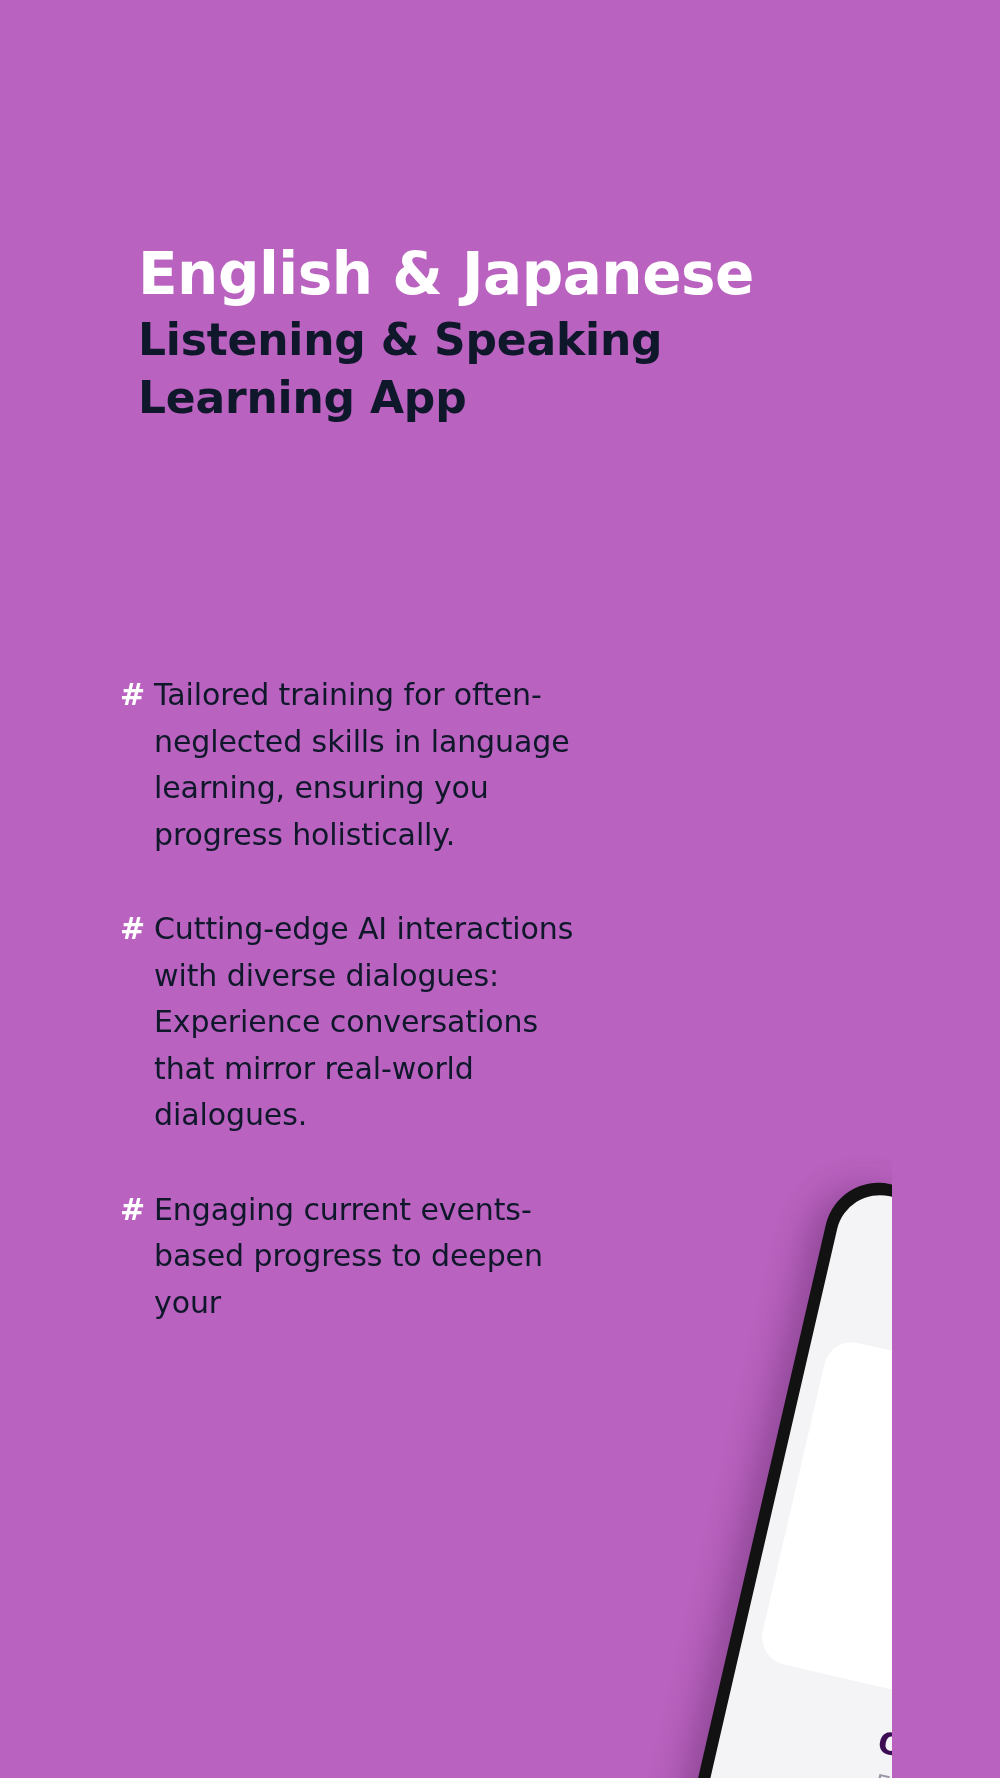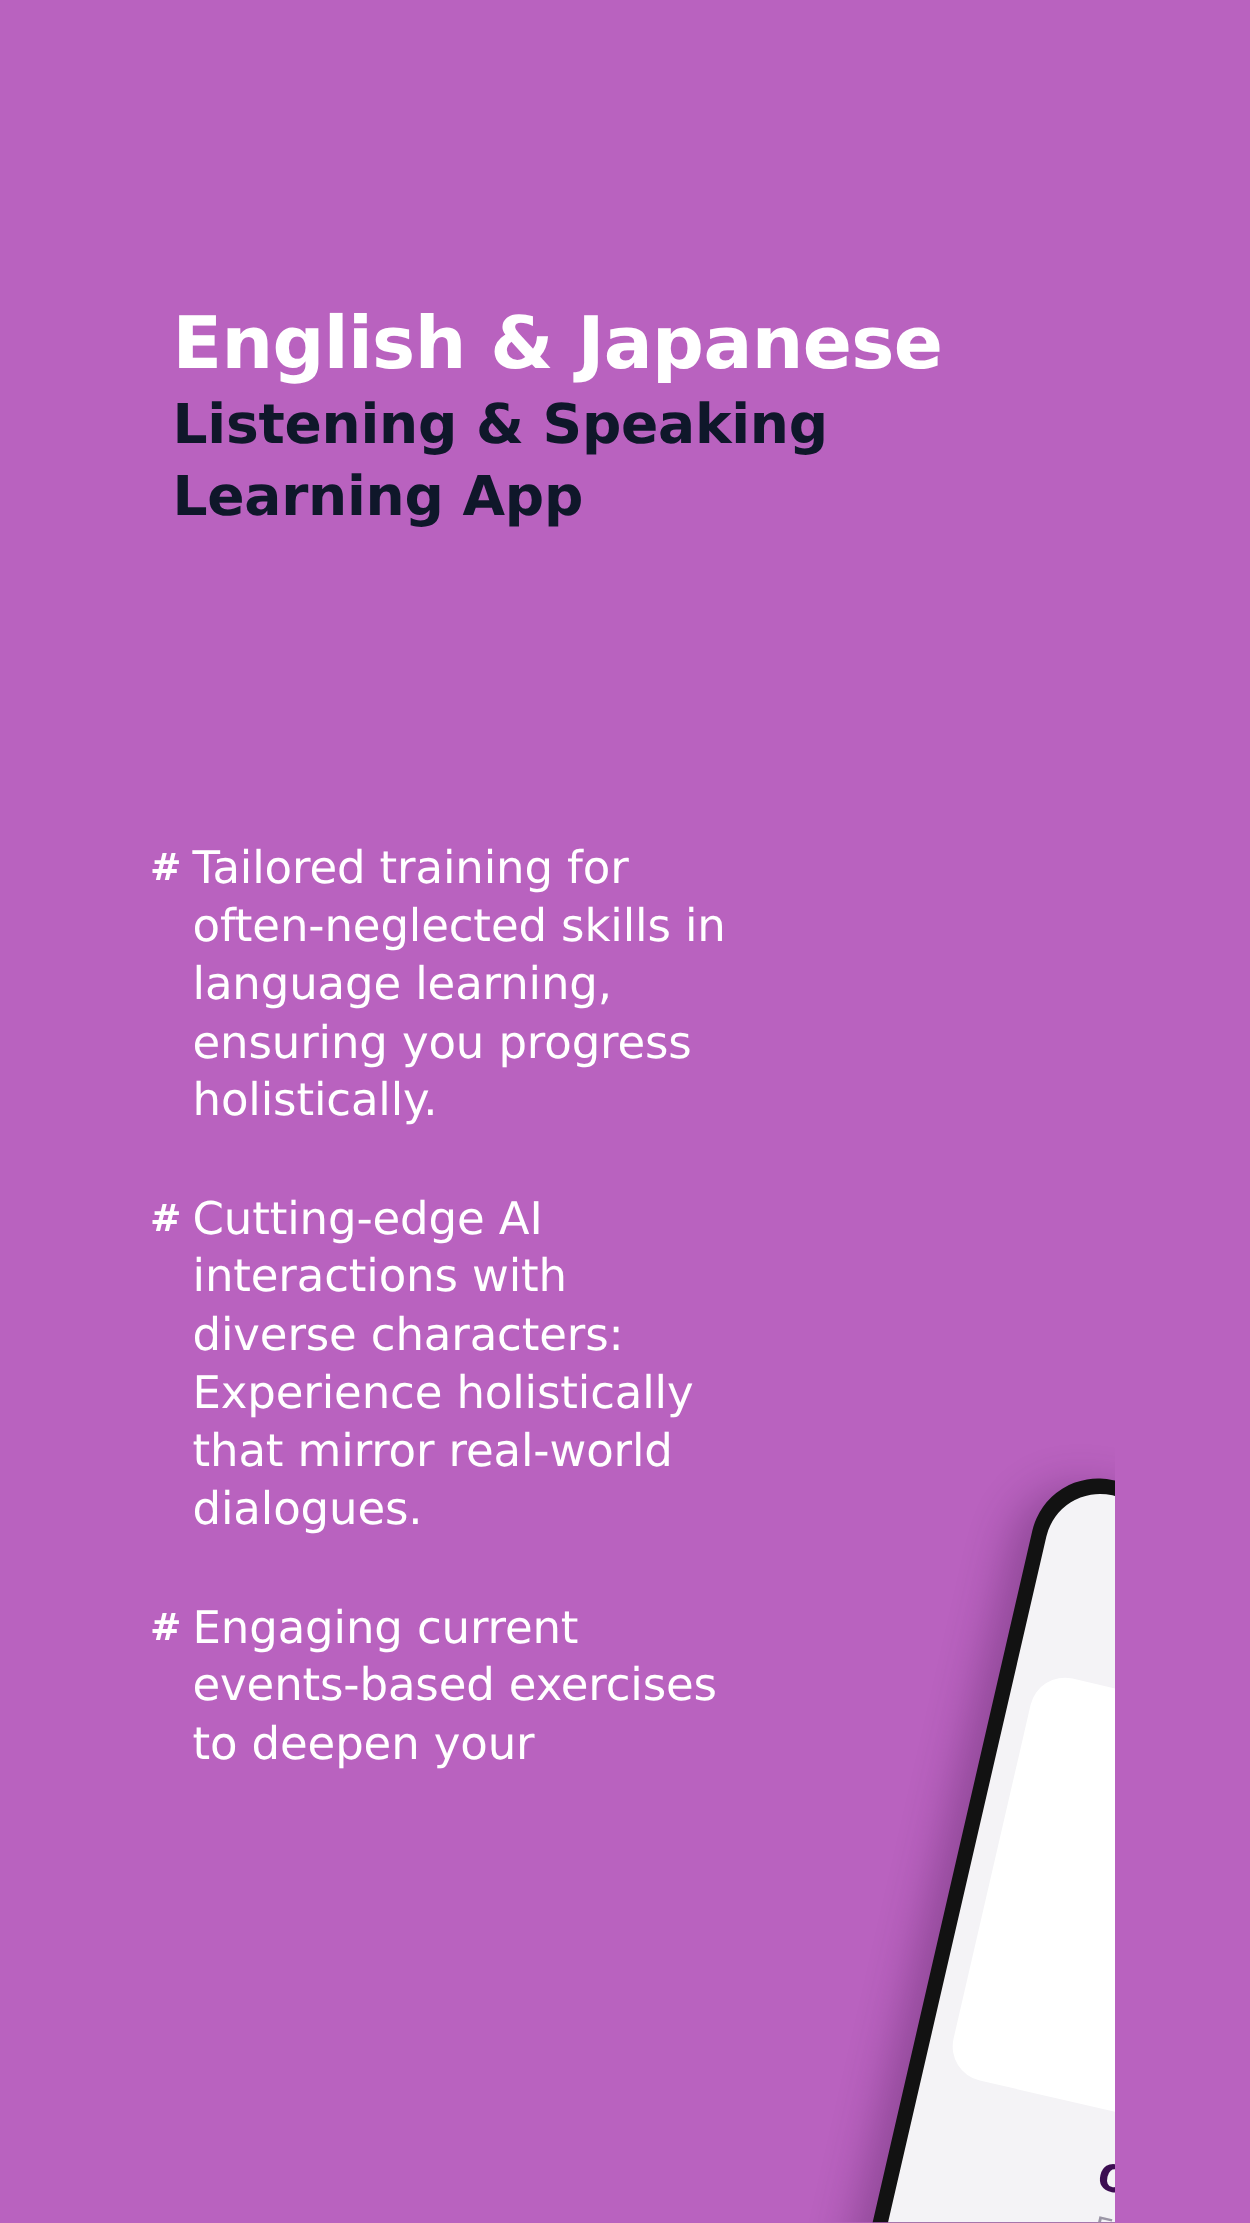--- a/index.html
+++ b/index.html
@@ -67,23 +67,23 @@
     font-weight: bold;
     font-size: 30px;
     line-height: 46.5px;
     color: #ffffff;
     width: 34px;
   }
   .feature-text {
     flex: 1 1 auto;
     font-family: "DejaVu Sans", sans-serif;
     font-weight: normal;
-    font-size: 36px;
+    font-size: 30px;
     line-height: 46.5px;
-    color: #ffffff;
+    color: #0f172a;
     letter-spacing: -0.1px;
     word-break: break-word;
     hyphens: auto;
     -webkit-hyphens: auto;
   }
 
   
   .phone-wrap {
     position: absolute;
     left: 838px;
@@ -153,26 +153,26 @@
 
   <div class="features">
 
     <div class="feature-item">
       <span class="feature-hash">#</span>
       <span class="feature-text">Tailored training for often-neglected skills in language learning, ensuring you progress holistically.</span>
     </div>
 
     <div class="feature-item">
       <span class="feature-hash">#</span>
-      <span class="feature-text">Cutting-edge AI interactions with diverse characters꞉ Experience holistically that mirror real-world dialogues.</span>
+      <span class="feature-text">Cutting-edge AI interactions with diverse dialogues꞉ Experience conversations that mirror real-world dialogues.</span>
     </div>
 
     <div class="feature-item">
       <span class="feature-hash">#</span>
-      <span class="feature-text">Engaging current events-based exercises to deepen your</span>
+      <span class="feature-text">Engaging current events-based progress to deepen your</span>
     </div>
 
   </div>
 
   <div class="phone-wrap">
     <div class="phone-frame">
       <div class="phone-screen">
         <div class="screen-top-card"></div>
         <div class="screen-profile">
           <div class="profile-name">Olivia</div>

